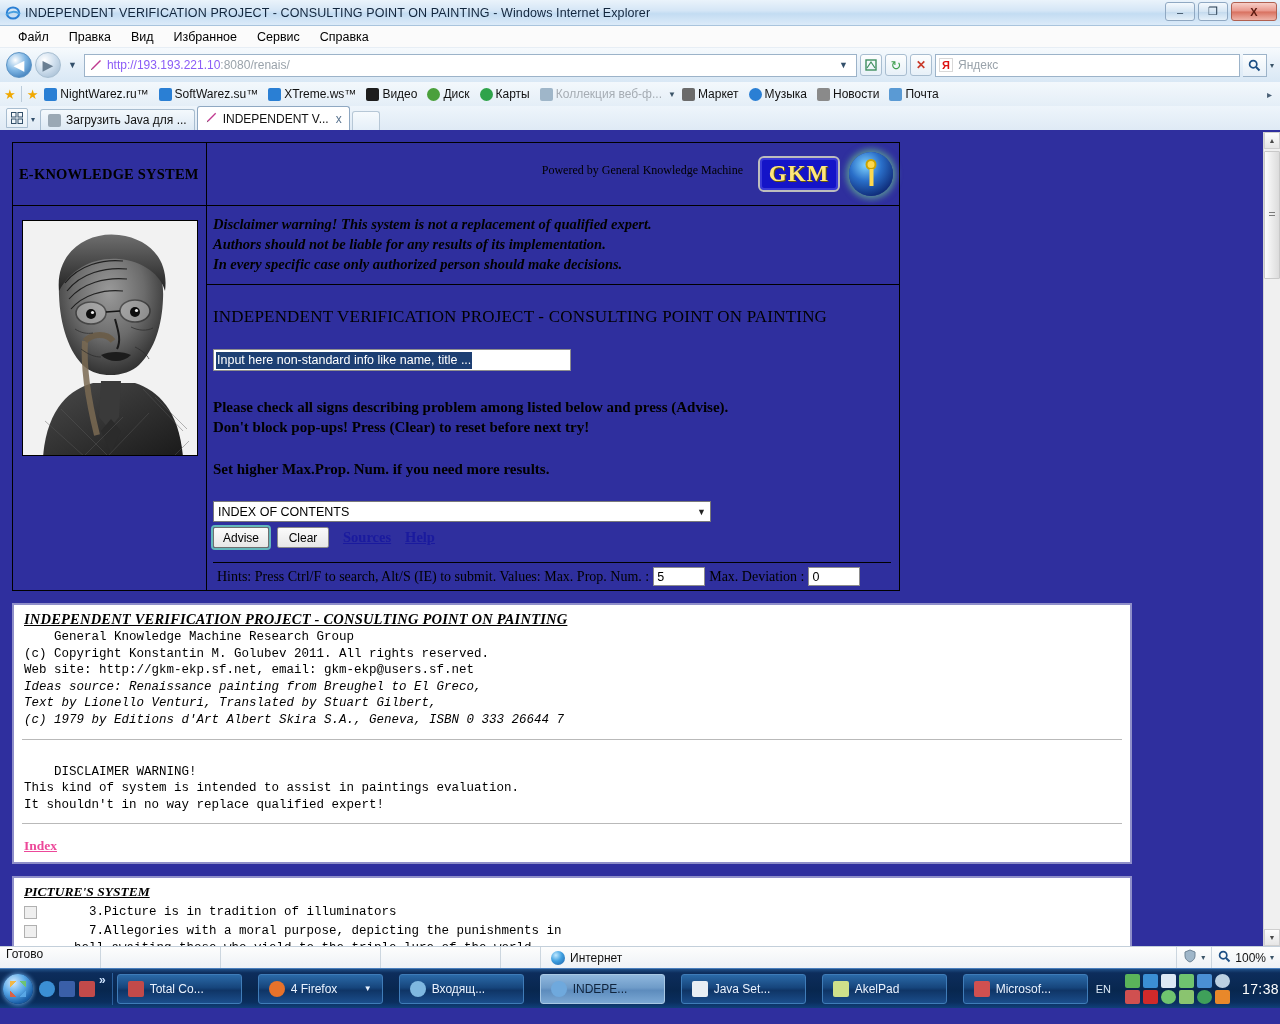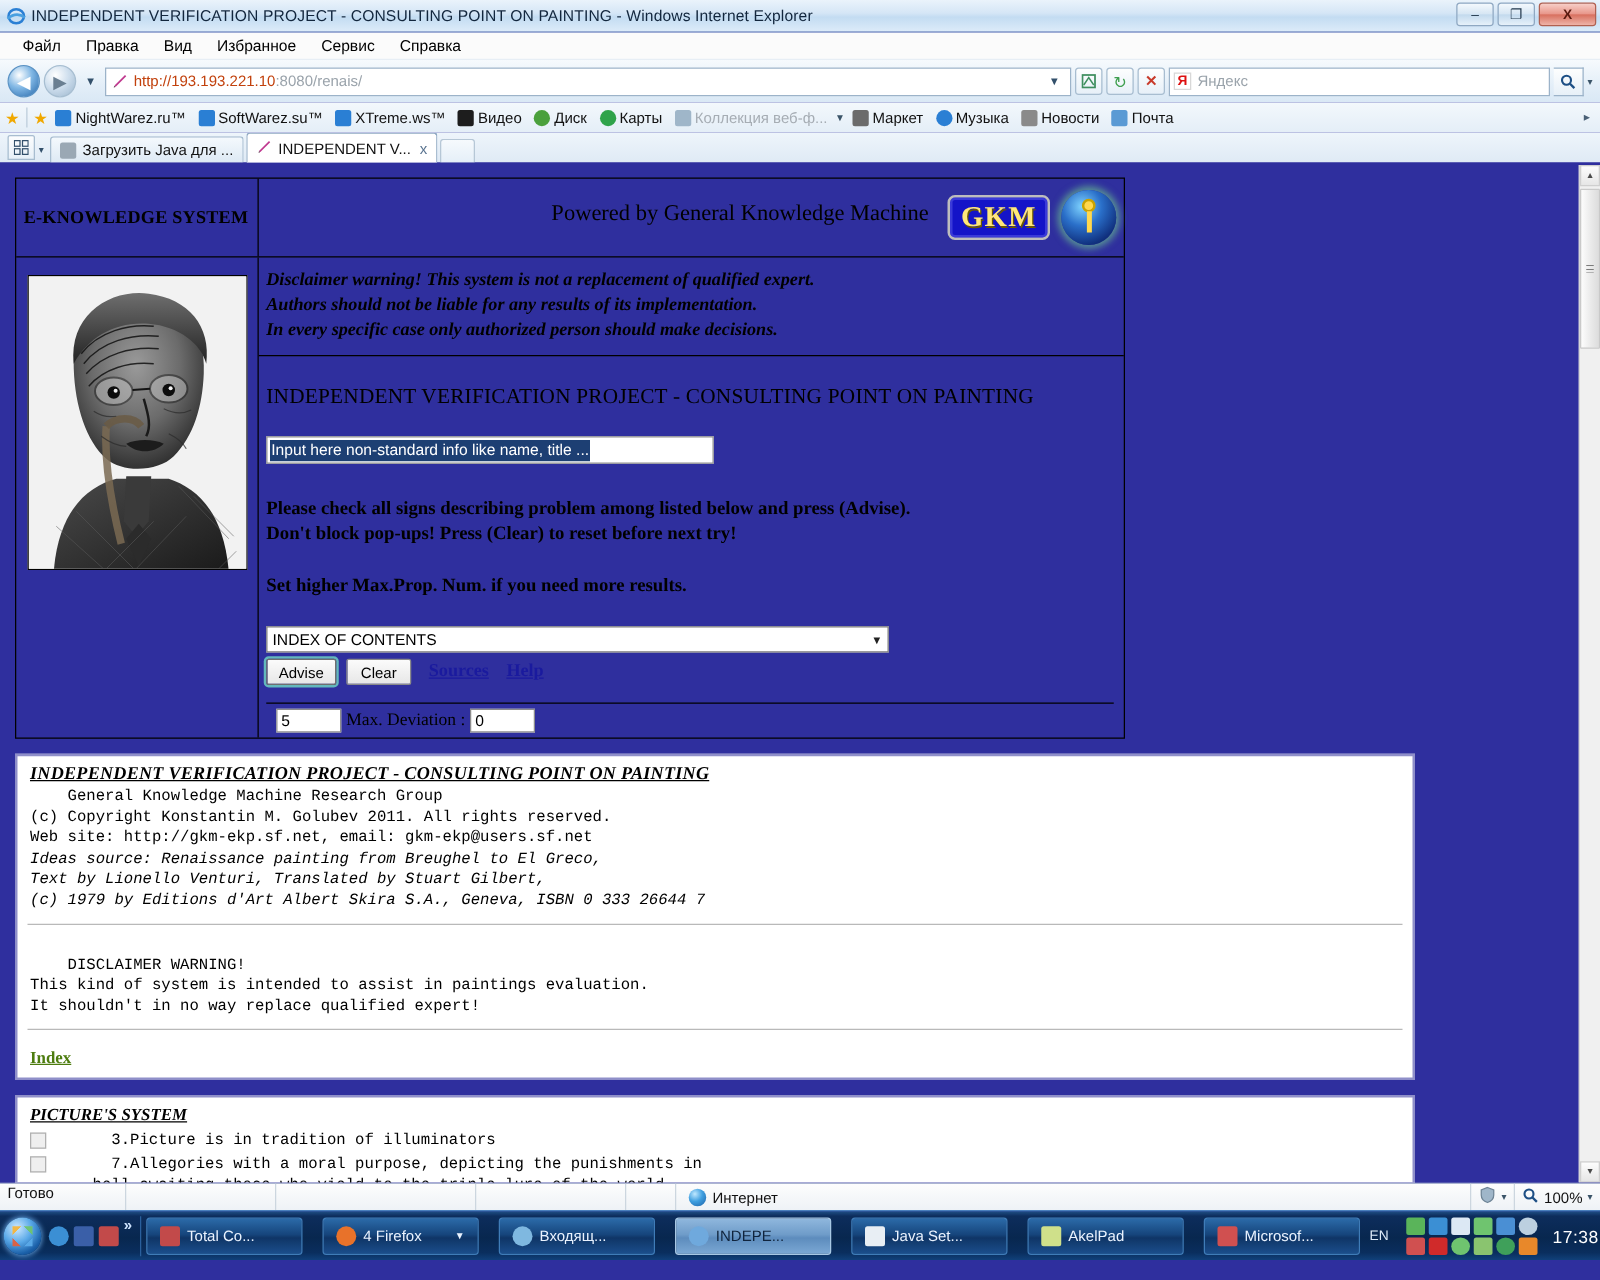--- a/index.html
+++ b/index.html
@@ -69,21 +69,21 @@
     border-color: #a7bed1; color: #6a7f92;
   }
   .navdrop { font-size: 9px; color: #33506b; padding: 0 4px; }
   .addrbar {
     flex: 1 1 auto; height: 23px; background: #fff;
     border: 1px solid #9cb3c9; display: flex; align-items: center;
     padding: 0 2px; min-width: 0;
   }
   .pen-ico { width: 14px; height: 14px; margin: 0 4px 0 2px; flex: 0 0 auto; }
   .url { font-size: 12px; color: #9aa3ab; white-space: nowrap; overflow: hidden; }
-  .url b { color: #c2410c; font-weight: normal; }
+  .url b { color: #8b5cf6; font-weight: normal; }
   .addr-caret { margin-left: auto; font-size: 9px; color: #33506b; padding: 0 6px; }
   .mini-btn {
     width: 22px; height: 22px; border: 1px solid #a8bdd0; border-radius: 3px;
     background: linear-gradient(to bottom, #fdfefe, #e7f0f8);
     display: flex; align-items: center; justify-content: center;
     font-size: 12px; flex: 0 0 auto;
   }
   .searchbox {
     width: 305px; height: 23px; background: #fff; border: 1px solid #9cb3c9;
     display: flex; align-items: center; padding: 0 3px; flex: 0 0 auto;
@@ -187,21 +187,21 @@
     display: flex; align-items: center; padding: 0 6px;
     font-family: "Liberation Serif", serif;
     font-weight: bold; font-size: 14.5px; letter-spacing: 0.2px;
     min-height: 62px;
   }
   .p1 .brand {
     flex: 1 1 auto; display: flex; align-items: center; justify-content: flex-end;
     padding: 4px 6px; gap: 9px; min-height: 62px;
   }
   .powered {
-    font-family: "Liberation Serif", serif; font-size: 18px; color: #000;
+    font-family: "Liberation Serif", serif; font-size: 12px; color: #000;
     margin-right: 6px; margin-bottom: 8px;
   }
   .gkm-logo {
     width: 82px; height: 36px; border: 2px solid #bdbdbd; border-radius: 6px;
     background: #1414c8;
     display: flex; align-items: center; justify-content: center;
     box-shadow: inset 0 0 0 2px #3a3ad8;
   }
   .gkm-logo span {
     font-family: "Liberation Serif", serif; font-weight: bold;
@@ -302,21 +302,21 @@
     margin: 2px 0 1px 4px;
   }
   .mono {
     font-family: "Liberation Mono", monospace; font-size: 12.5px;
     line-height: 16.6px; color: #000; white-space: pre; margin-left: 4px;
   }
   .mono.it { font-style: italic; }
   .hr { height: 1px; background: #b9b9b9; margin: 10px 2px; }
   .idxlink {
     font-family: "Liberation Serif", serif; font-weight: bold; font-size: 13.5px;
-    color: #4d7c0f; text-decoration: underline; margin: 4px 12px 2px 4px; display: inline-block;
+    color: #ec4899; text-decoration: underline; margin: 4px 12px 2px 4px; display: inline-block;
   }
 
   
   .p3 { width: 1120px; margin: 12px 0 0 12px; border: 2px solid #8f8fc9; background: #fff; padding: 5px 6px 6px 6px; }
   .genre-title {
     font-family: "Liberation Serif", serif; font-style: italic; font-weight: bold;
     font-size: 13.5px; text-decoration: underline; margin: 1px 0 4px 4px;
   }
   .chkline { display: flex; align-items: flex-start; gap: 0; margin-bottom: 2px; }
   .chk {
@@ -648,20 +648,21 @@
             </div>
 
             <div class="btnrow">
               <div class="btn focus">Advise</div>
               <div class="btn">Clear</div>
               <a class="lnk">Sources</a>
               <a class="lnk">Help</a>
             </div>
 
             <div class="hintsrow">
+              <span>Hints: Press Ctrl/F to search, Alt/S (IE) to submit. Values: Max. Prop. Num. :</span>
               <span class="numinput">5</span>
               <span>Max. Deviation :</span>
               <span class="numinput">0</span>
             </div>
           </div>
         </div>
       </div>
     </div>
 
     <div class="p2">

